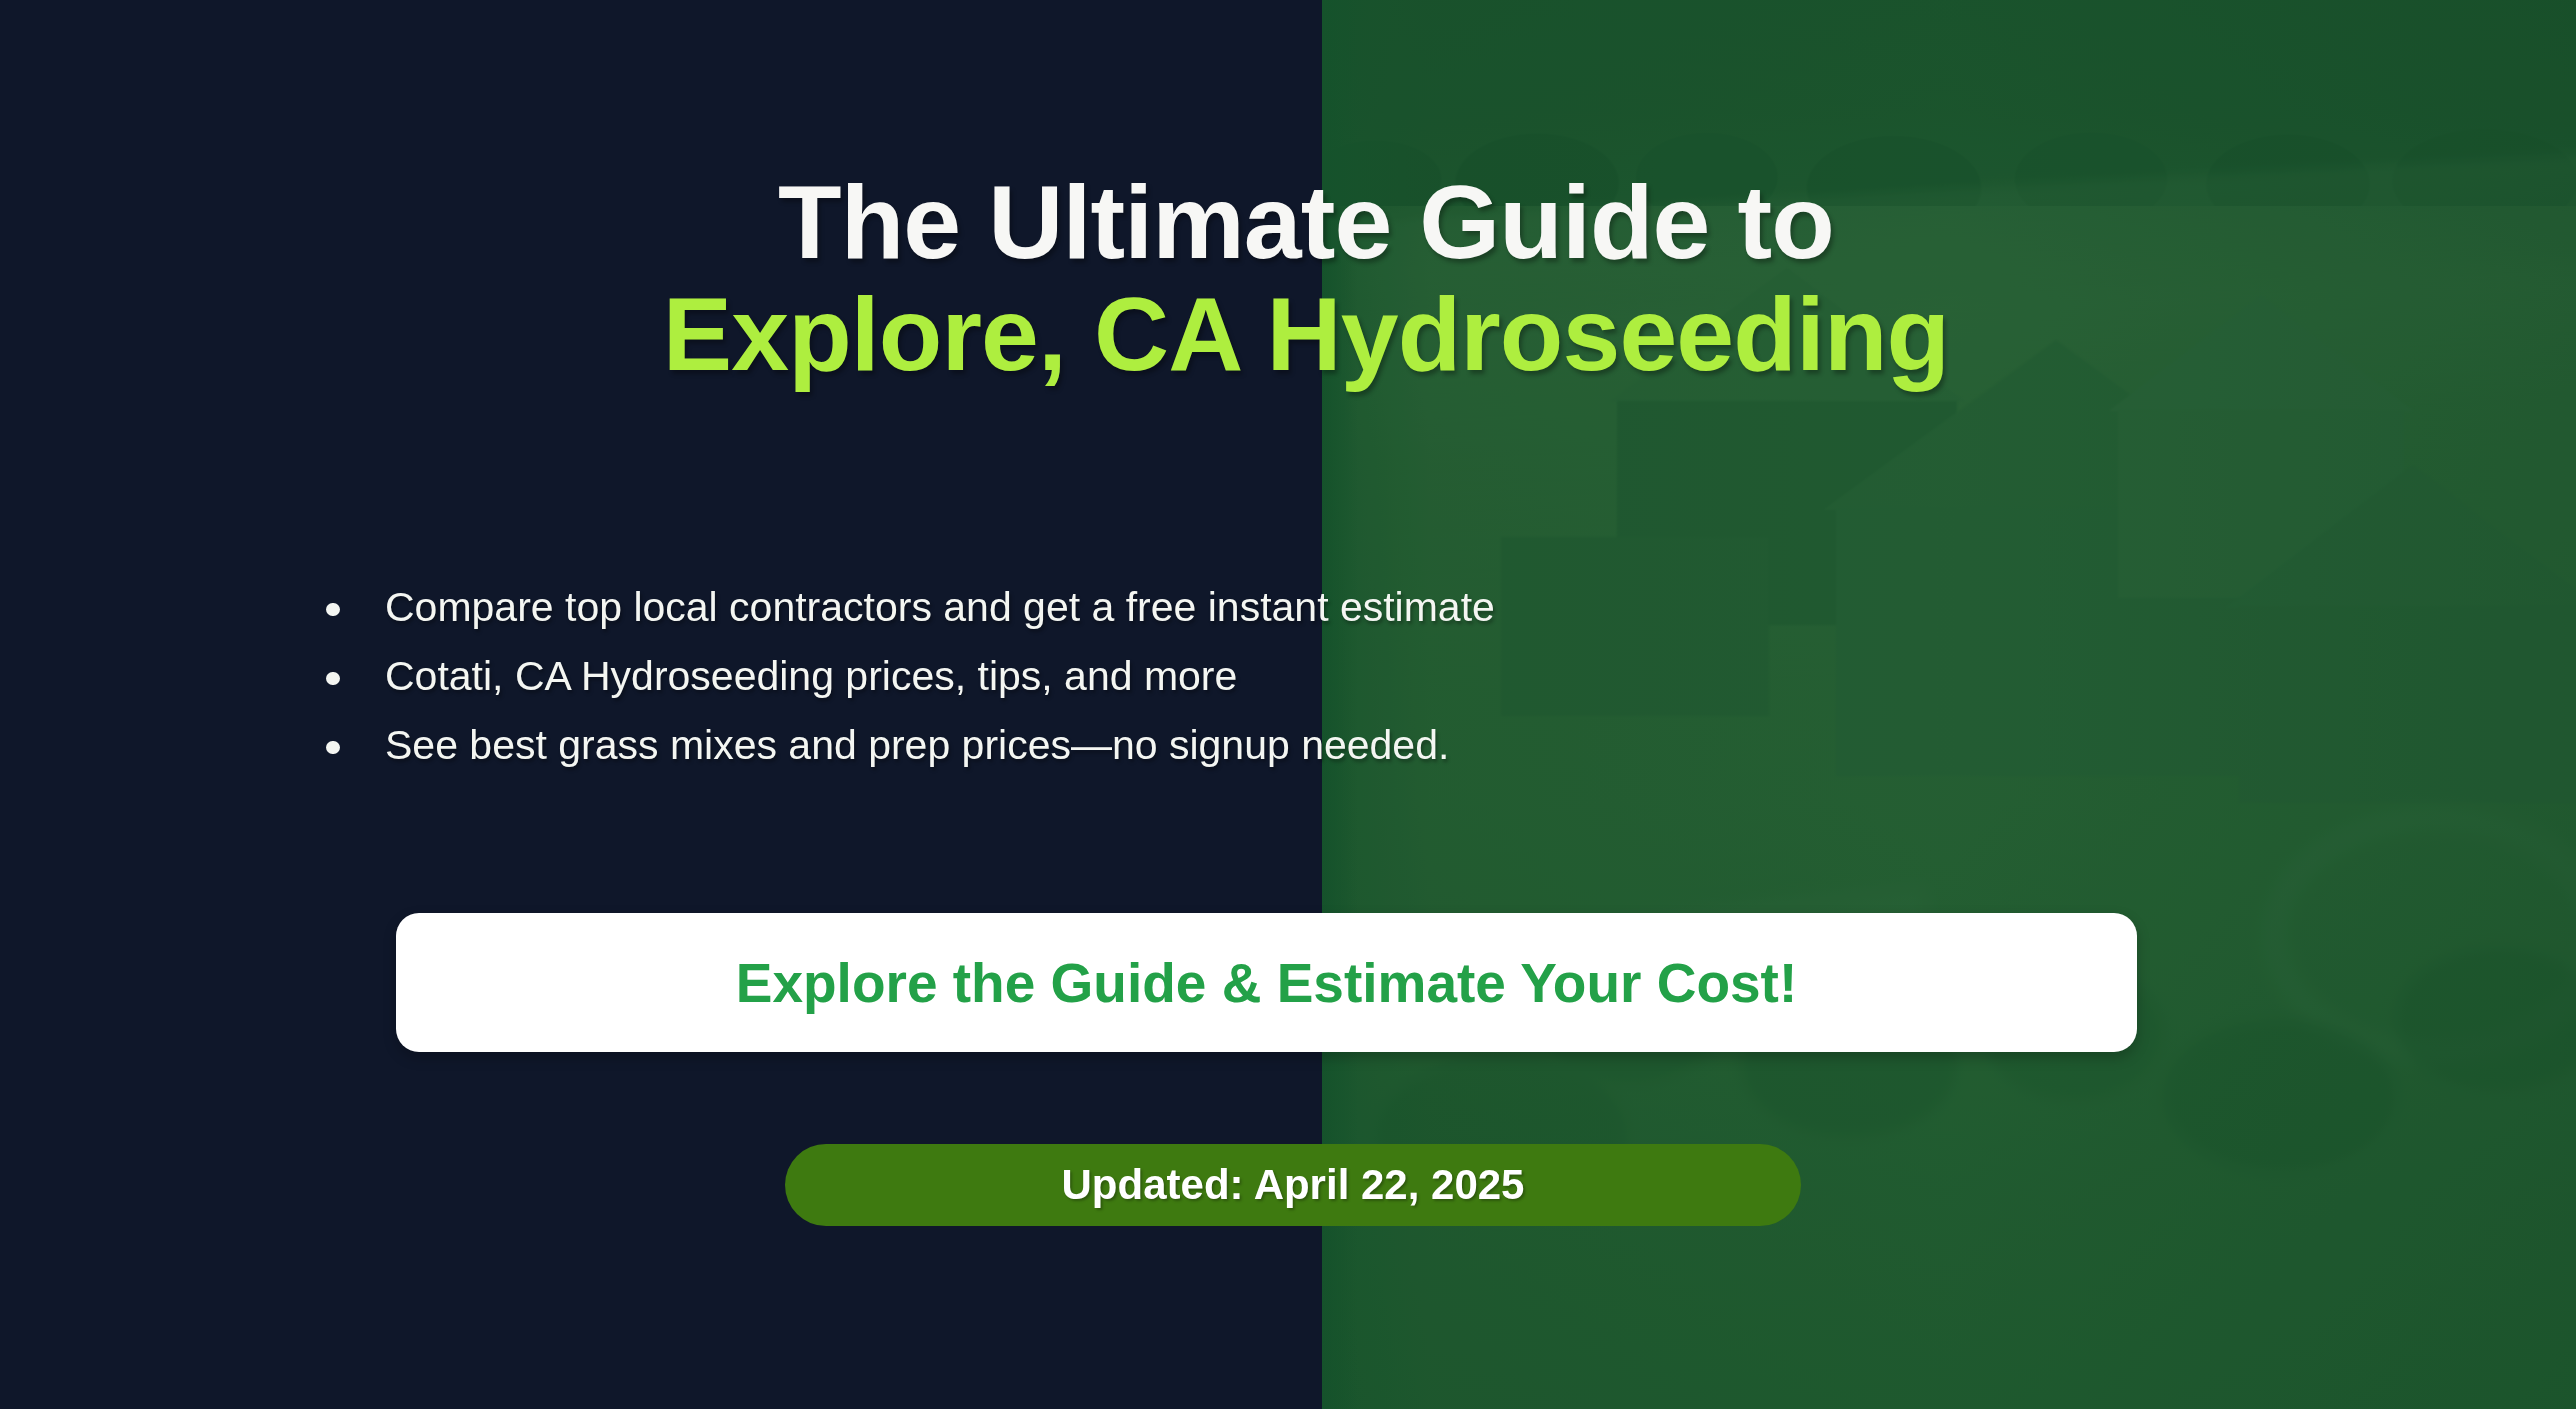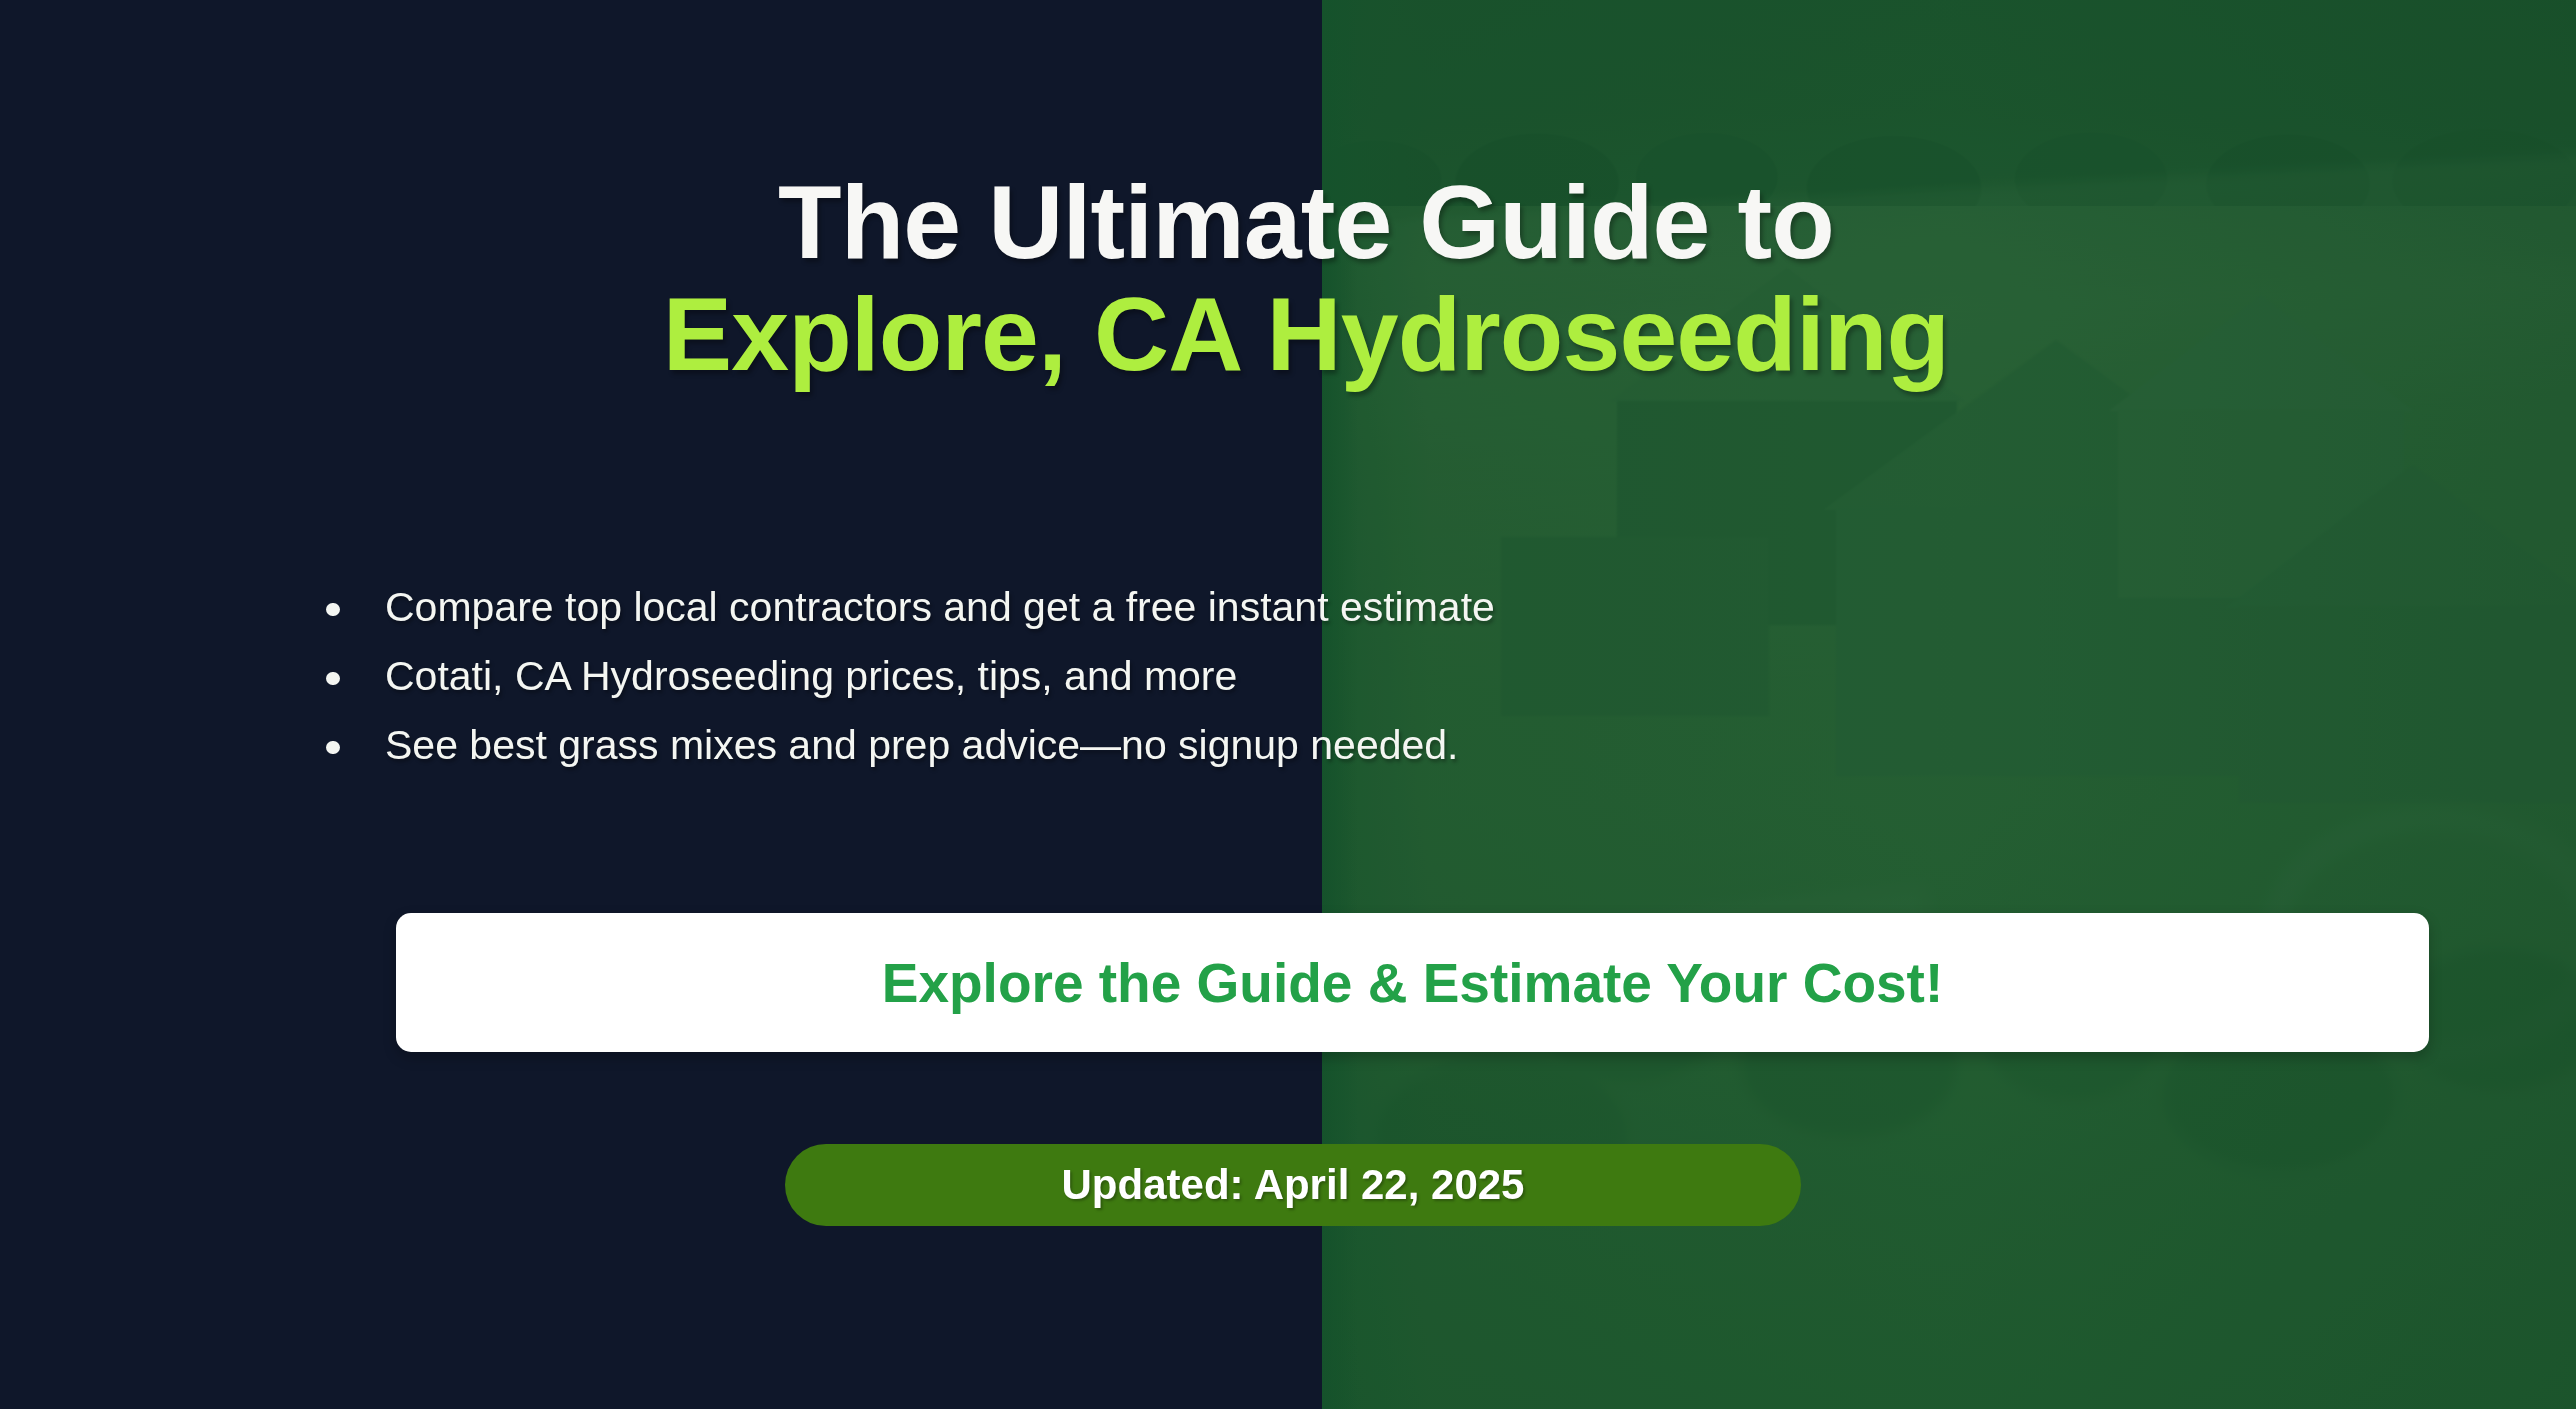--- a/index.html
+++ b/index.html
@@ -178,24 +178,24 @@
     width: 13.4px;
     height: 13.4px;
     border-radius: 50%;
     background: #F4F6F2;
   }
 
   .cta {
     position: absolute;
     left: 396px;
     top: 913px;
-    width: 2033px;
+    width: 1741px;
     height: 139px;
     background: #FFFFFF;
-    border-radius: 15px;
+    border-radius: 23px;
     border: none;
     box-shadow: 0 5.4px 12.5px rgba(0,0,0,.22);
     color: #23A148;
     font-family: "Liberation Sans", sans-serif;
     font-size: 55px;
     font-weight: bold;
     letter-spacing: 0px;
     cursor: pointer;
     display: flex;
     align-items: center;
@@ -271,21 +271,21 @@
       <li>
         <span class="dot"></span>
         <span>Compare top local contractors and get a free instant estimate</span>
       </li>
       <li>
         <span class="dot"></span>
         <span>Cotati, CA Hydroseeding prices, tips, and more</span>
       </li>
       <li>
         <span class="dot"></span>
-        <span>See best grass mixes and prep advice—no signup needed.</span>
+        <span>See best grass mixes and prep prices—no signup needed.</span>
       </li>
     </ul>
 
     <button class="cta">Explore the Guide &amp; Estimate Your Cost!</button>
 
     <div class="updated-badge">Updated: April 22, 2025</div>
 
   </div>
 </div>
 

